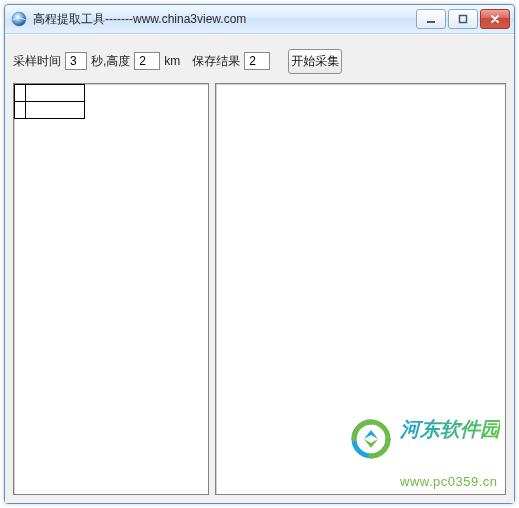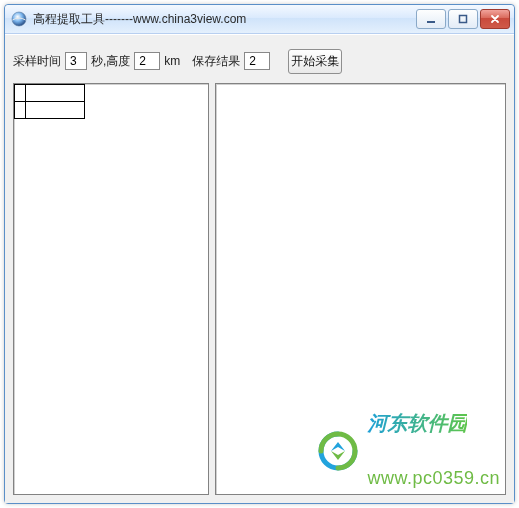--- a/index.html
+++ b/index.html
@@ -164,41 +164,40 @@
   }
   .mini-grid .c1 { width: 10px; }
   .mini-grid .c2 { width: 58px; }
 
   
   .watermark {
     position: absolute;
     right: 14px;
     bottom: 14px;
     display: flex;
-    align-items: center;
     gap: 8px;
     pointer-events: none;
   }
   .wm-text {
     display: flex;
     flex-direction: column;
     align-items: flex-start;
     line-height: 1.1;
   }
   .wm-line1 {
     font-size: 20px;
     font-weight: 700;
     font-style: italic;
     background: linear-gradient(90deg, #1ea0d8 0%, #5ec54b 100%);
     -webkit-background-clip: text;
     background-clip: text;
     color: transparent;
   }
   .wm-line2 {
-    font-size: 18px;
+    font-size: 13px;
     color: #6fbb45;
     letter-spacing: 0.5px;
     margin-top: 35px;
   }
   .wm-logo {
     position: relative;
     width: 42px;
     height: 42px;
   }
 </style>

